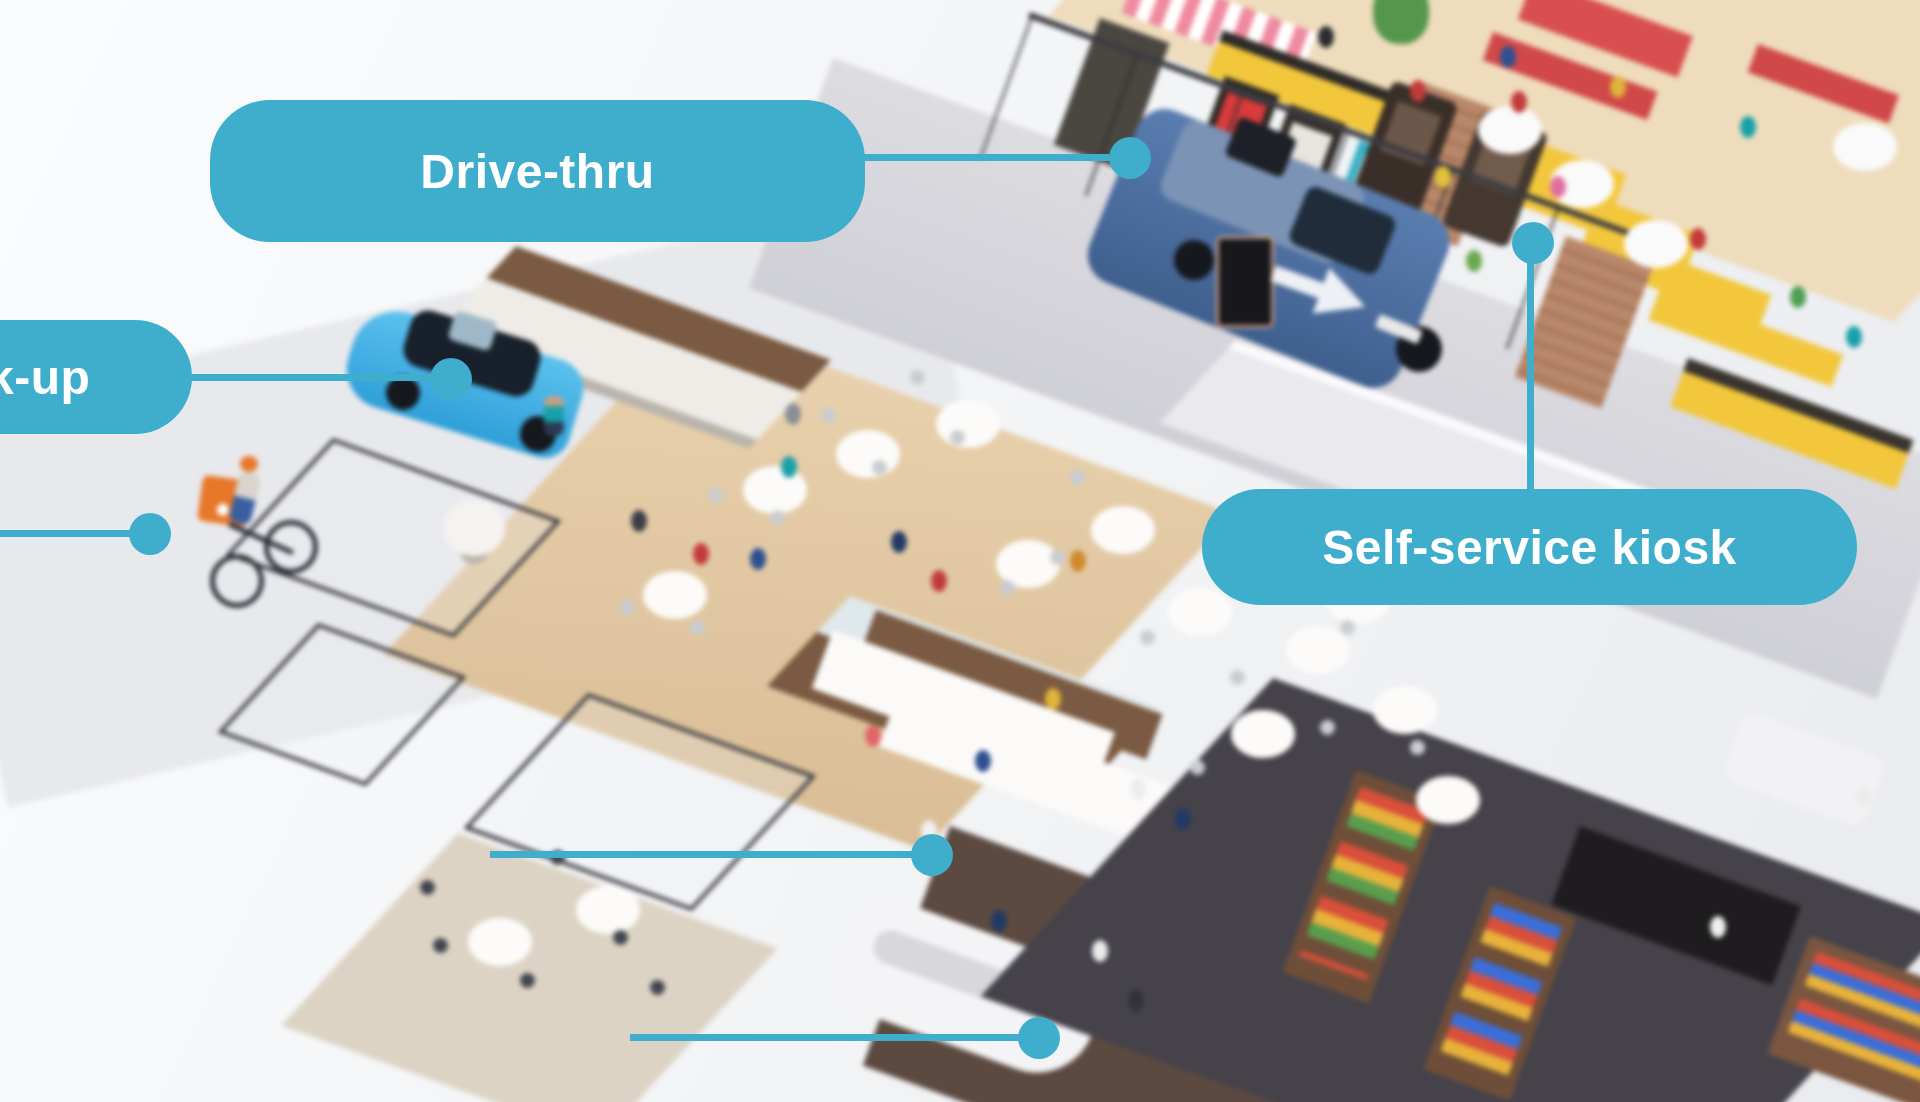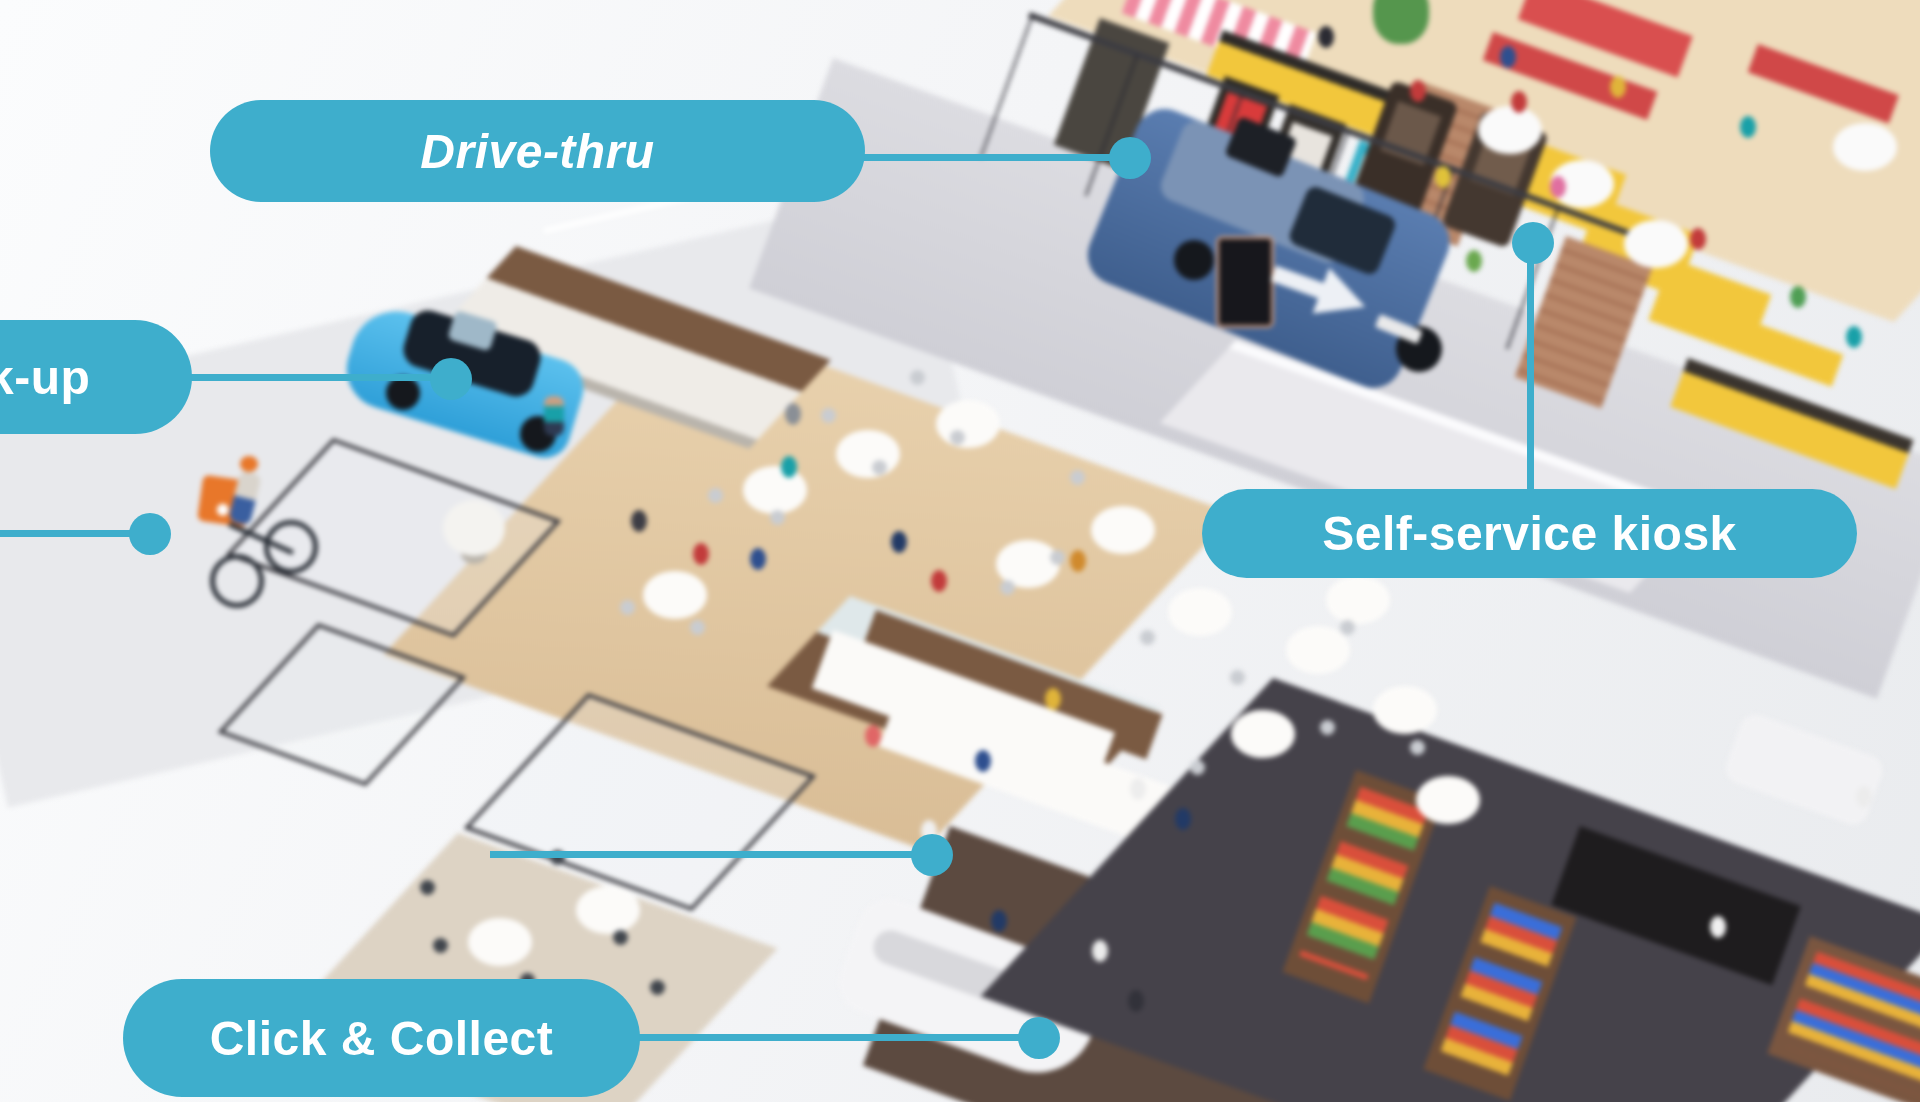--- a/index.html
+++ b/index.html
@@ -148,41 +148,38 @@
     <div class="s" style="left:0;top:0;width:64px;height:48px;border-radius:50%;background:none;
                 box-shadow:755px 478px #fcfbf9,848px 442px #fcfbf9,948px 412px #fcfbf9,1008px 552px #fcfbf9,1103px 518px #fcfbf9,1180px 600px #fcfbf9,1298px 638px #fcfbf9,1243px 722px #fcfbf9,1385px 698px #fcfbf9,1428px 788px #fcfbf9,655px 583px #fcfbf9,480px 930px #fcfbf9,588px 898px #fcfbf9,1338px 588px #fcfbf9,1490px 118px #fafafa,1562px 172px #fafafa,1636px 232px #fafafa,1845px 135px #fafafa;"></div>
     <div class="s" style="left:0;top:0;width:15px;height:15px;border-radius:50%;background:none;
                 box-shadow:720px 500px #c9ccd1,782px 522px #c9ccd1,884px 472px #c9ccd1,833px 420px #c9ccd1,922px 382px #c9ccd1,1012px 592px #c9ccd1,1082px 482px #c9ccd1,1152px 642px #c9ccd1,1242px 682px #c9ccd1,1332px 732px #c9ccd1,1202px 772px #c9ccd1,1422px 752px #c9ccd1,1352px 632px #c9ccd1,632px 612px #c9ccd1,702px 632px #c9ccd1,962px 442px #c9ccd1,1062px 562px #c9ccd1,445px 950px #41464d,532px 985px #41464d,625px 942px #41464d,562px 862px #41464d,662px 992px #41464d,432px 892px #41464d;"></div>
     <div class="s" style="left:0;top:0;width:16px;height:22px;border-radius:50%;background:none;
                 box-shadow:705px 555px #c23b3b,762px 560px #2e4f8f,793px 468px #18a0a8,903px 543px #223a66,943px 582px #c23b3b,1057px 700px #e0b43a,987px 762px #2e4f8f,1142px 790px #ededed,1187px 820px #223a66,933px 832px #f0f0f0,1003px 922px #223a66,1082px 562px #d08a2d,797px 415px #8a8f96,643px 522px #3d3d45,877px 737px #e06666,1330px 38px #2b2b33,1422px 92px #c23b3b,1523px 103px #c23b3b,1562px 188px #e06fa0,1702px 240px #c23b3b,1752px 128px #18a0a8,1802px 298px #4f9e54,1622px 88px #e0b43a,1858px 338px #18a0a8,1478px 262px #6aa84f,1447px 178px #e0c23a,1512px 58px #2e4f8f,1104px 952px #ececec,1140px 1002px #32323a,1722px 928px #f0f0f0,1868px 798px #ececec;"></div>
   </div>
 
   <div class="cline" style="left:860px;top:154px;width:270px;height:7px;"></div>
   <div class="cdot" style="left:1109px;top:137px;"></div>
-  <div class="pill" style="left:210px;top:100px;width:655px;height:102px;font-style:italic;">
+  <div class="pill" style="left:210px;top:100px;width:655px;height:142px;">
     <span>Drive-thru</span>
   </div>
 
   <div class="cline" style="left:180px;top:374px;width:271px;height:7px;"></div>
   <div class="cdot" style="left:430px;top:358px;"></div>
   <div class="pill" style="left:-188px;top:320px;width:380px;height:114px;">
     <span>Pick-up</span>
   </div>
 
   <div class="cline" style="left:-20px;top:530px;width:170px;height:7px;"></div>
   <div class="cdot" style="left:129px;top:513px;"></div>
 
   <div class="cline" style="left:1527px;top:243px;width:7px;height:250px;"></div>
   <div class="cdot" style="left:1512px;top:222px;"></div>
-  <div class="pill" style="left:1202px;top:489px;width:655px;height:89px;">
+  <div class="pill" style="left:1202px;top:489px;width:655px;height:116px;">
     <span>Self-service kiosk</span>
   </div>
 
   <div class="cline" style="left:490px;top:851px;width:442px;height:7px;"></div>
   <div class="cdot" style="left:911px;top:834px;"></div>
 
   <div class="cline" style="left:630px;top:1034px;width:409px;height:7px;"></div>
   <div class="cdot" style="left:1018px;top:1017px;"></div>
-  <div class="pill" style="left:123px;top:979px;width:517px;height:118px;">
-    <span>Click &amp; Collect</span>
-  </div>
 
 </div>
 
 </body></html>

